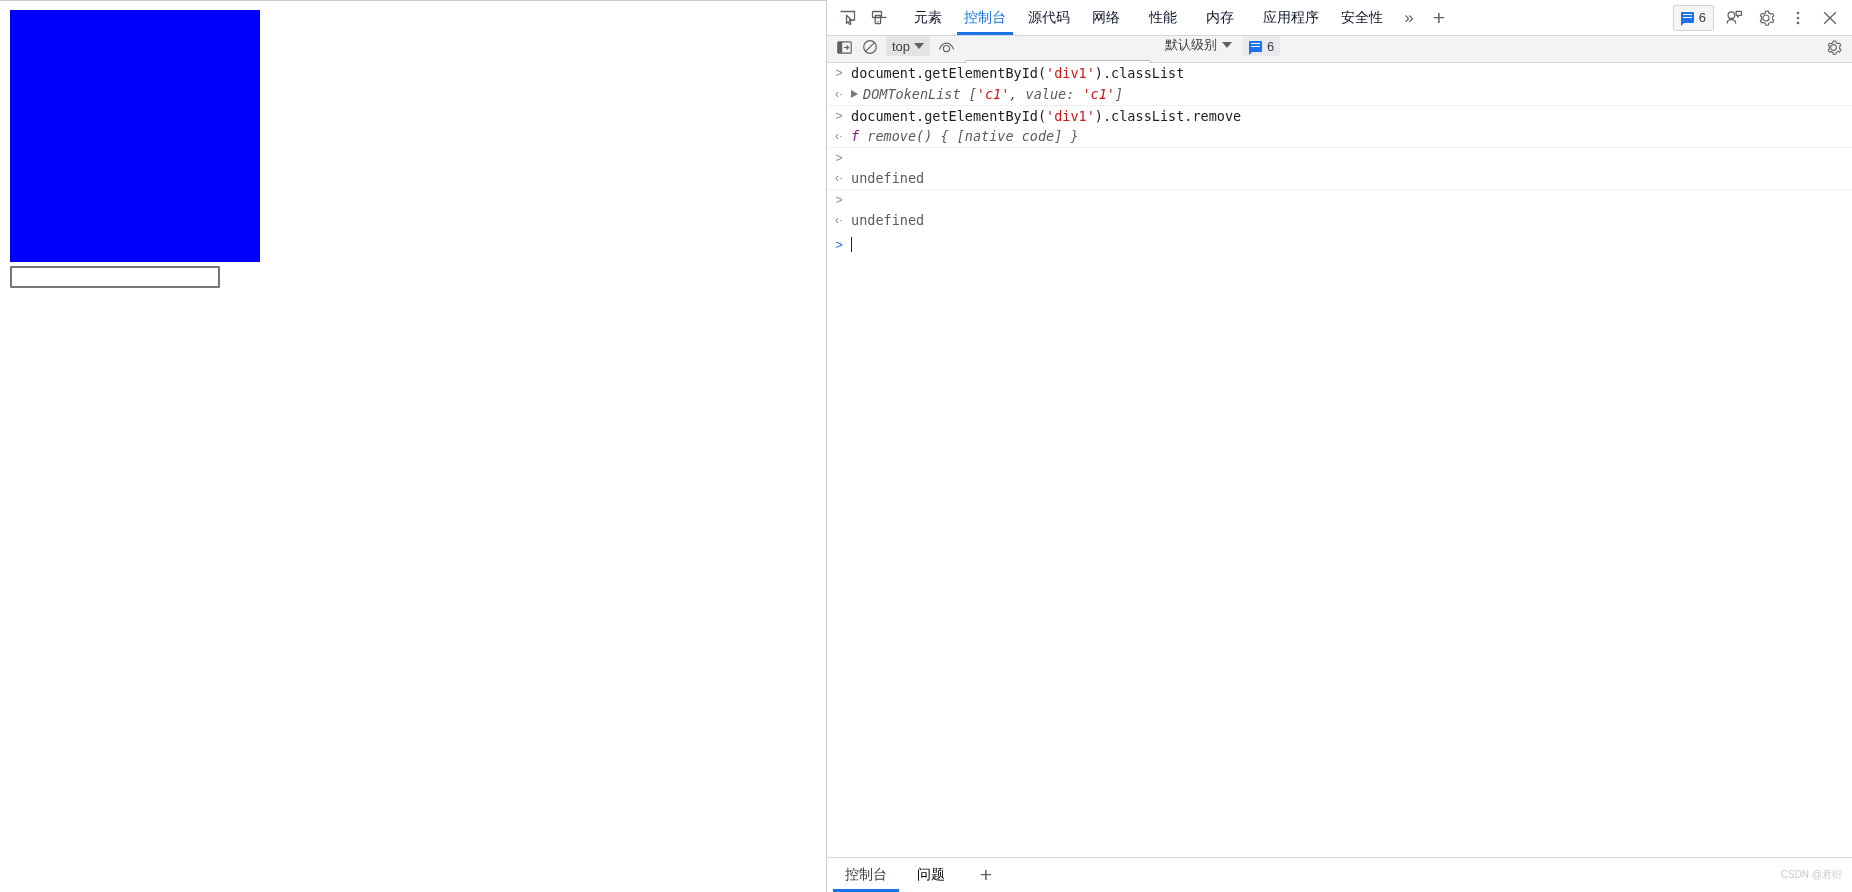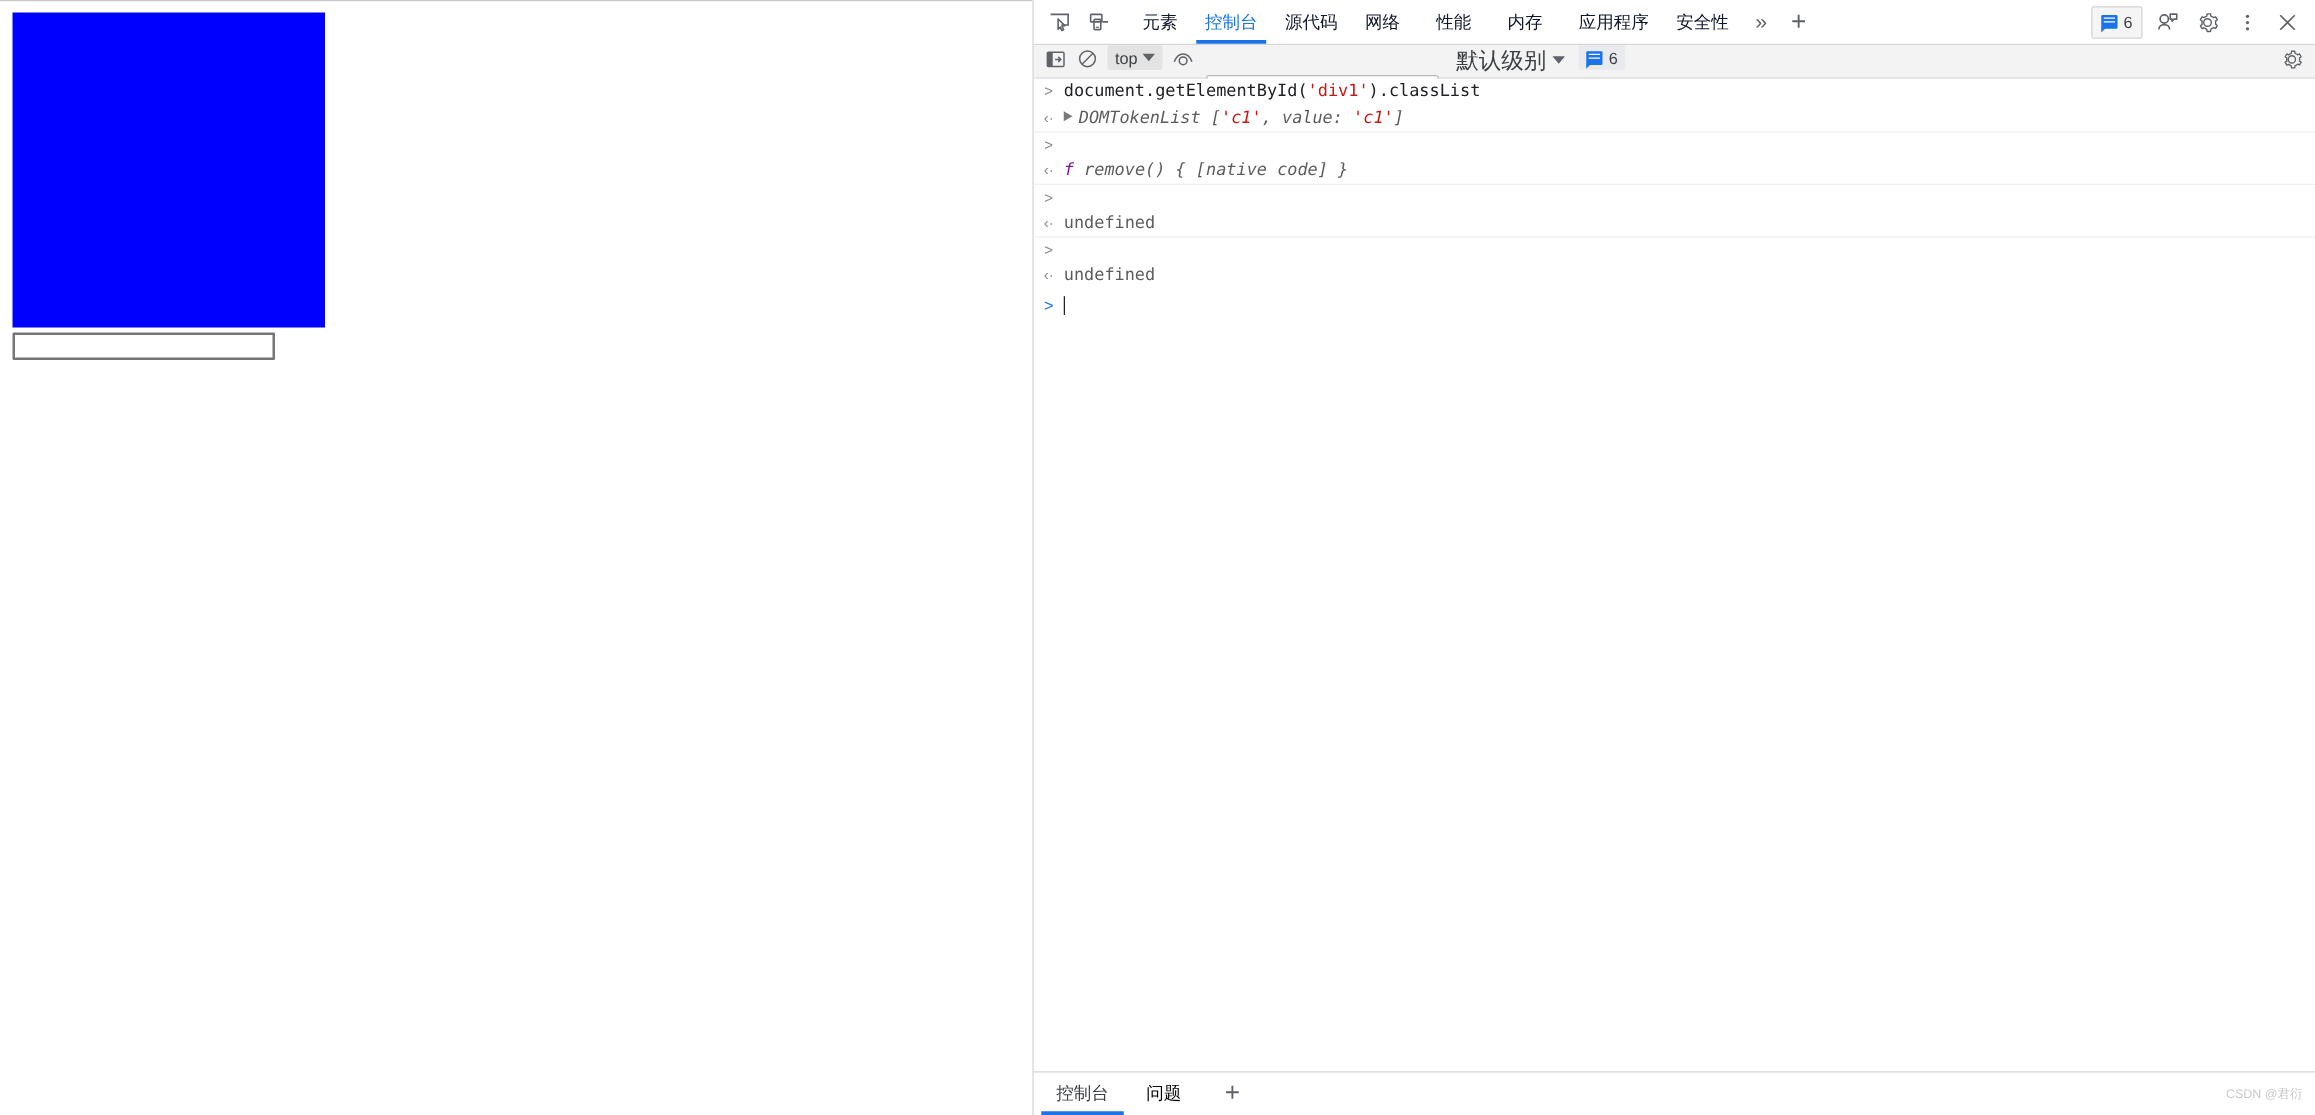--- a/index.html
+++ b/index.html
@@ -226,21 +226,21 @@
     margin-left: 6px;
     outline: none;
     flex: 0 0 auto;
     margin-top: 24px;
   }
   #fb-filter-input::placeholder { color: #80868b; }
   #fb-level {
     display: flex;
     align-items: center;
     gap: 5px;
-    font-size: 18px;
+    font-size: 13px;
     color: #3c4043;
     margin-left: 14px;
     flex: 0 0 auto;
   }
   #fb-issues-pill {
     display: flex;
     align-items: center;
     gap: 5px;
     height: 20px;
     padding: 0 6px;
@@ -545,20 +545,21 @@
         <div class="log-text"><span>document.getElementById(</span><span class="tok-str">'div1'</span><span>).classList</span></div>
       </div>
 
       <div class="log-row result">
         <div class="log-gutter out">‹·</div>
         <div class="log-text"><span class="disclosure-tri"></span><span class="res-obj-name">DOMTokenList </span><span class="res-italic">[</span><span class="res-obj-val">'c1'</span><span class="res-italic">, value: </span><span class="res-obj-val">'c1'</span><span class="res-italic">]</span></div>
       </div>
 
       <div class="log-row cmd">
         <div class="log-gutter in">&gt;</div>
+        <div class="log-text"><span>document.getElementById(</span><span class="tok-str">'div1'</span><span>).classList.remove</span></div>
       </div>
 
       <div class="log-row result">
         <div class="log-gutter out">‹·</div>
         <div class="log-text"><span class="res-fn-f">f</span><span class="res-italic"> </span><span class="res-italic">remove() { [native code] }</span></div>
       </div>
 
       <div class="log-row cmd">
         <div class="log-gutter in">&gt;</div>
       </div>

